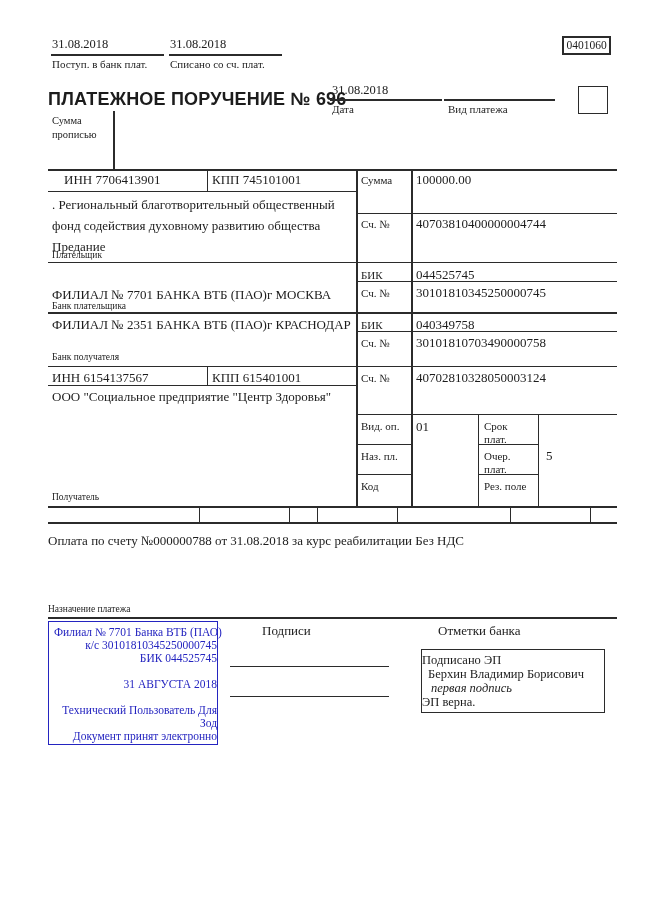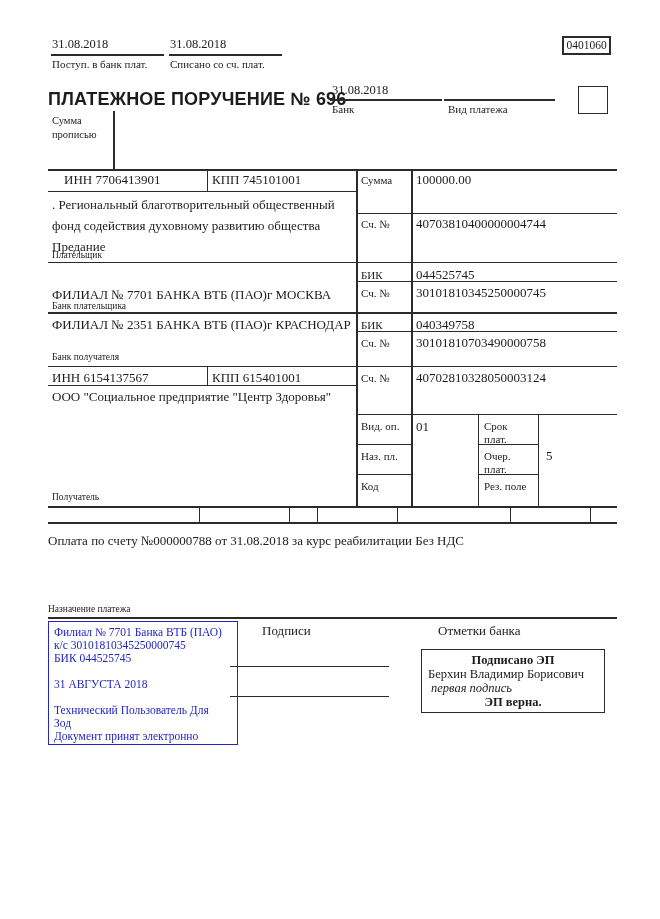--- a/index.html
+++ b/index.html
@@ -23,30 +23,31 @@
   .codebox {
     position:absolute; left:562px; top:36px; width:49px; height:19px;
     border:2px solid #2b2b2b; text-align:center; font-size:11.5px; line-height:15px;
   }
   .checkbox {
     position:absolute; left:578px; top:86px; width:30px; height:28px;
     border:1.5px solid #2b2b2b;
   }
   .wrapblock { position:absolute; white-space:normal; }
   .bluebox {
-    position:absolute; left:48px; top:621px; width:190px; height:124px;
+    position:absolute; left:48px; top:621px; width:170px; height:124px;
     border:1.5px solid #2424c0; color:#2424c0; font-size:11.5px;
     padding:4px 0 0 5px;
+    text-align:right;
   }
   .bluebox .bl { min-height:13px; line-height:13px; white-space:nowrap; }
   .stampbox {
     position:absolute; left:421px; top:649px; width:184px; height:64px;
     border:1.5px solid #2b2b2b; font-size:12.5px; padding-top:3px;
   }
-  .stampbox .sc { text-align:center; font-weight:bold; line-height:14px; }
+  .stampbox .sc { font-weight:normal; line-height:14px; }
   .stampbox .sl { padding-left:6px; line-height:14px; white-space:nowrap; }
   .stampbox .si { padding-left:9px; font-style:italic; line-height:14px; }
 </style>
 </head>
 <body>
 
 <div id="page">
 
   <div class="tx f12" style="left:52px; top:37px;">31.08.2018</div>
   <div class="ln" style="left:51px; top:54px; width:113px; height:2px;"></div>
@@ -54,21 +55,21 @@
 
   <div class="tx f12" style="left:170px; top:37px;">31.08.2018</div>
   <div class="ln" style="left:169px; top:54px; width:113px; height:2px;"></div>
   <div class="tx f9" style="left:170px; top:58px;">Списано со сч. плат.</div>
 
   <div class="codebox">0401060</div>
 
   <div class="title" style="left:48px; top:89px;">ПЛАТЕЖНОЕ ПОРУЧЕНИЕ № 696</div>
   <div class="tx f12" style="left:332px; top:83px;">31.08.2018</div>
   <div class="ln" style="left:330px; top:99px; width:112px; height:2px;"></div>
-  <div class="tx f9" style="left:332px; top:103px;">Банк</div>
+  <div class="tx f9" style="left:332px; top:103px;">Дата</div>
   <div class="ln" style="left:444px; top:99px; width:111px; height:2px;"></div>
   <div class="tx f9" style="left:448px; top:103px;">Вид платежа</div>
   <div class="checkbox"></div>
 
   <div class="tx" style="left:52px; top:114px; font-size:10.5px; line-height:14px;">
     <div>Сумма</div>
     <div>прописью</div>
   </div>
   <div class="ln" style="left:113px; top:111px; width:1.5px; height:59px;"></div>
 

